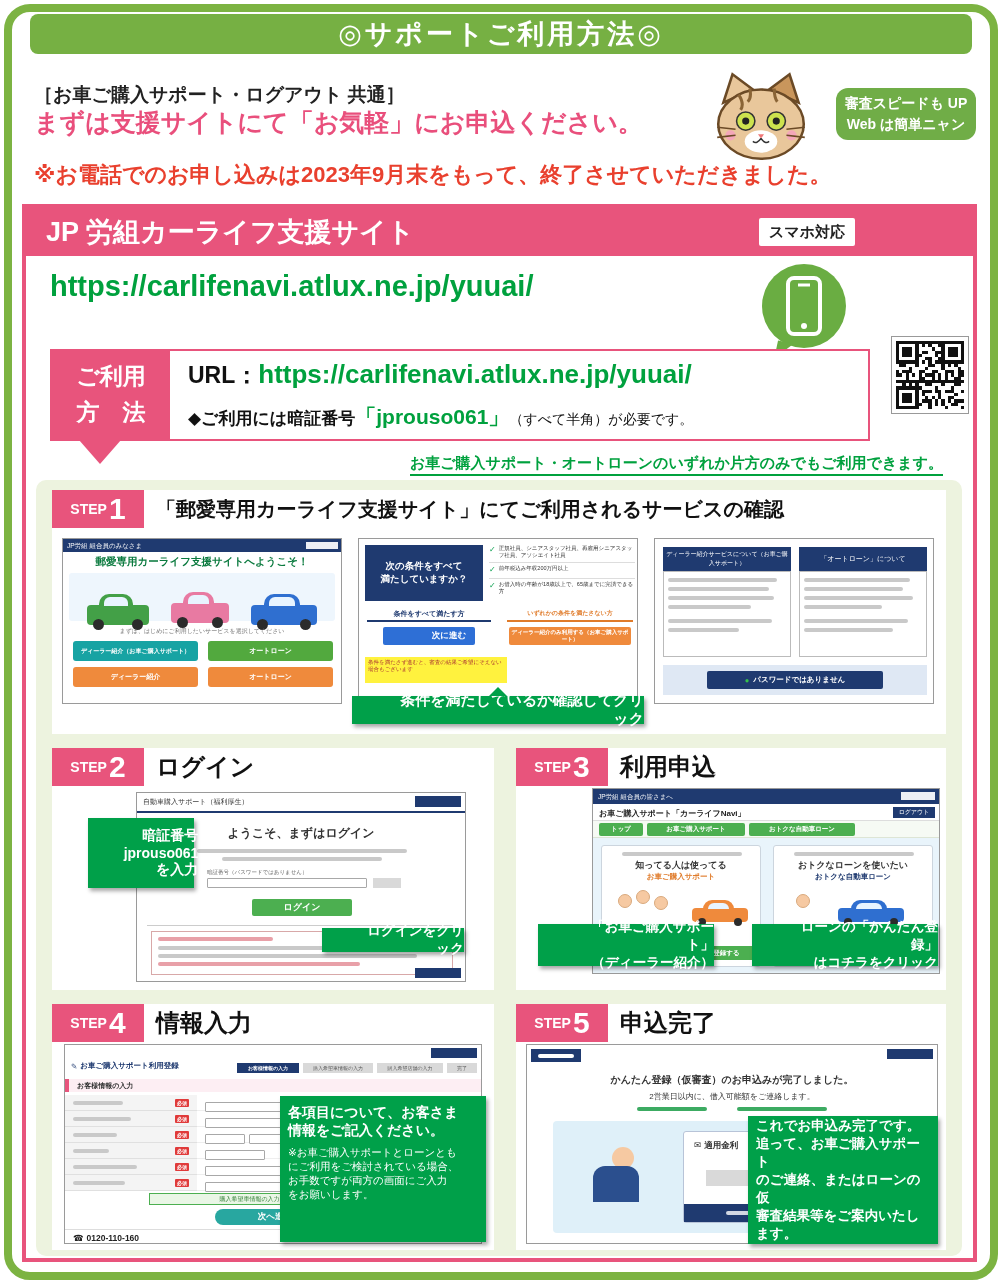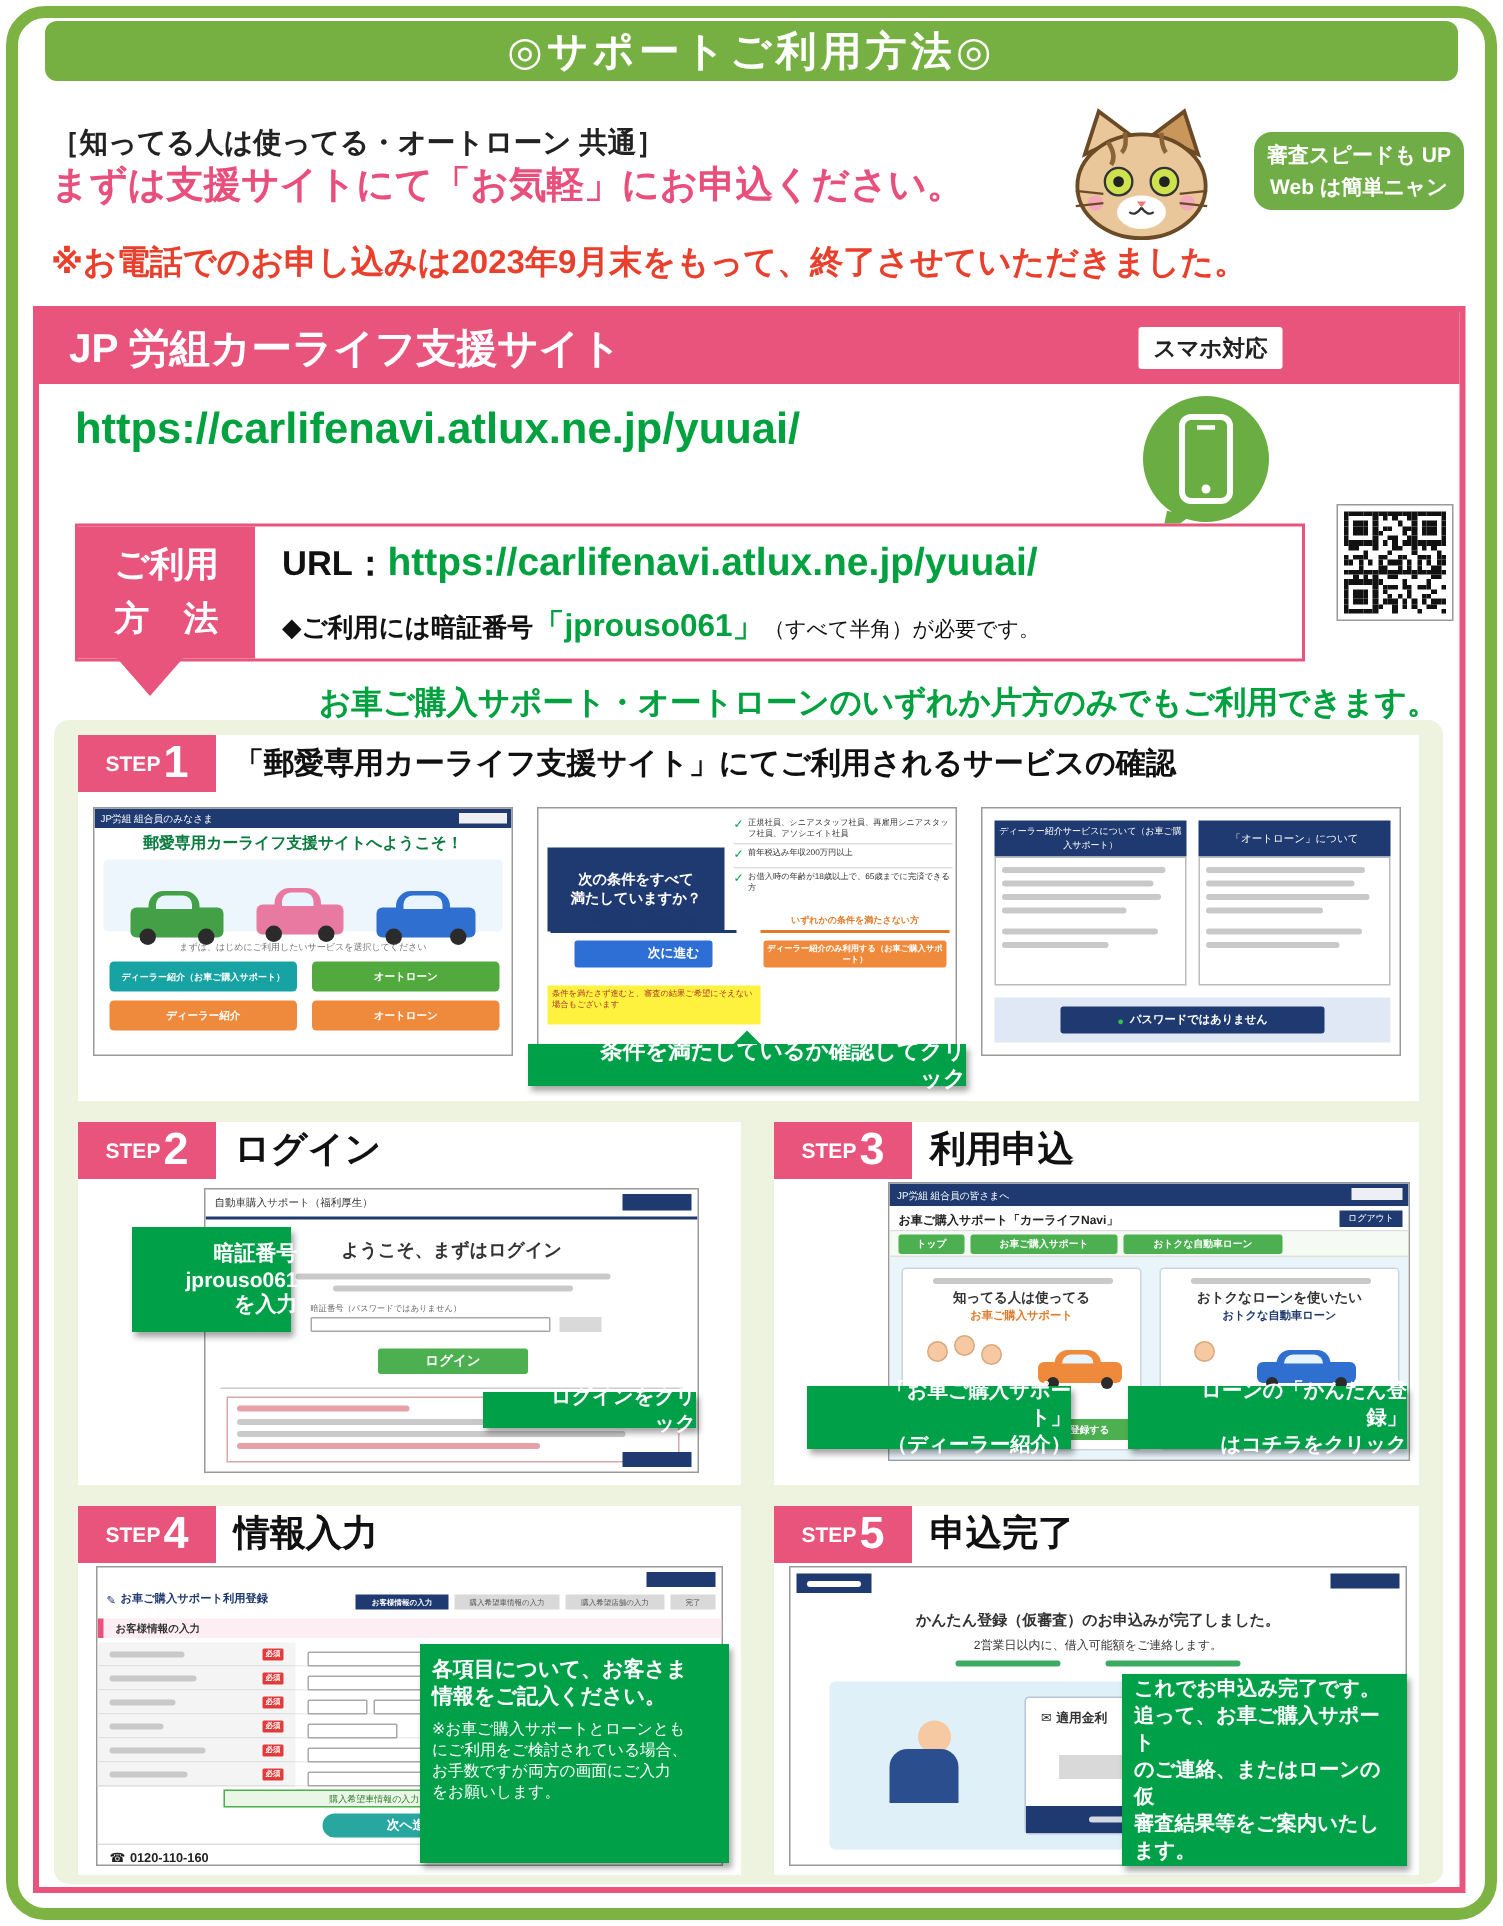--- a/index.html
+++ b/index.html
@@ -45,21 +45,21 @@
   .u-line2 .p1 { font-size:17px; font-weight:bold; color:#111; }
   .u-line2 .p2 { font-size:21px; font-weight:bold; color:#00a13e; }
   .u-line2 .p3 { font-size:14px; color:#111; }
 
   .qr { left:865px; top:128px; width:78px; height:78px; border:1px solid #999; background:#fff; padding:4px; }
   .qr-grid { display:grid; width:100%; height:100%; grid-template-columns:repeat(21,1fr); grid-template-rows:repeat(21,1fr); }
   .qr-grid div.on { background:#111; }
 
   .down-arrow { left:46px; top:224px; width:0; height:0;
                 border-left:28px solid transparent; border-right:28px solid transparent; border-top:32px solid #e8547c; }
-  .either-note { right:14px; top:246px; font-size:21px; font-weight:bold; color:#00a13e;
+  .either-note { right:30px; top:246px; font-size:15px; font-weight:bold; color:#00a13e;
                  border-bottom:2px solid #00a13e; padding-bottom:1px; }
 
   .green-panel { left:10px; top:272px; width:926px; height:776px; background:#edf3df; border-radius:10px; }
 
   .step-box { position:absolute; background:#fff; }
   .step-tag { position:absolute; left:0; top:0; width:92px; height:38px; background:#e8547c; color:#fff;
               display:flex; align-items:center; justify-content:center; gap:2px; }
   .step-tag .st-w { font-size:14px; font-weight:bold; }
   .step-tag .st-n { font-size:30px; font-weight:bold; line-height:38px; }
   .step-title { position:absolute; left:104px; top:0; height:38px; line-height:38px; font-weight:bold; color:#111; }
@@ -105,21 +105,21 @@
   .f4inp { position:absolute; left:132px; right:0; height:16px; border-bottom:1px solid #eee; padding:3px 0 0 8px; }
   .chk { color:#0ba04f; font-weight:bold; }
 </style>
 </head>
 <body>
 
 <div class="page">
   <div class="frame"></div>
 
   <div class="abs title-bar">◎サポートご利用方法◎</div>
-  <div class="abs target-note">［知ってる人は使ってる・オートローン 共通］</div>
+  <div class="abs target-note">［お車ご購入サポート・ログアウト 共通］</div>
   <div class="abs lead">まずは支援サイトにて「お気軽」にお申込ください。</div>
   <div class="abs phone-notice">※お電話でのお申し込みは2023年9月末をもって、終了させていただきました。</div>
 
   <svg class="abs cat" viewBox="0 0 110 90">
     <polygon points="18,32 27,4 47,19" fill="#e9c79b" stroke="#6b4a26" stroke-width="2.5"></polygon>
     <polygon points="92,32 83,4 63,19" fill="#c9965c" stroke="#6b4a26" stroke-width="2.5"></polygon>
     <ellipse cx="55" cy="53" rx="42" ry="34" fill="#e9c79b" stroke="#6b4a26" stroke-width="2.5"></ellipse>
     <path d="M33 24 q6 9 2 15 M44 18 q2 9 -2 13 M68 18 q0 9 3 13" stroke="#8a6436" stroke-width="3" fill="none"></path>
     <circle cx="25" cy="64" r="5" fill="#f4a7b9"></circle>
     <circle cx="85" cy="64" r="5" fill="#f4a7b9"></circle>
@@ -648,21 +648,21 @@
               </div>
           </div>
           <div class="abs grey t6 ctr" style="left:0;top:88px;right:0;">まずは、はじめにご利用したいサービスを選択してください</div>
           <div class="abs ctr white b t6" style="left:10px;top:102px;width:125px;height:20px;background:#17a3a3;border-radius:3px;">ディーラー紹介（お車ご購入サポート）</div>
           <div class="abs ctr white b t7" style="left:145px;top:102px;width:125px;height:20px;background:#52a93e;border-radius:3px;">オートローン</div>
           <div class="abs ctr white b t7" style="left:10px;top:128px;width:125px;height:20px;background:#ef8a3c;border-radius:3px;">ディーラー紹介</div>
           <div class="abs ctr white b t7" style="left:145px;top:128px;width:125px;height:20px;background:#ef8a3c;border-radius:3px;">オートローン</div>
         </div>
 
         <div class="shot" style="left:306px;top:48px;width:280px;height:166px;">
-          <div class="abs navybar ctr white b t95 pre" style="left:6px;top:6px;width:118px;height:56px;margin-top:20px;">次の条件をすべて
+          <div class="abs navybar ctr white b t95 pre" style="left:6px;top:6px;width:118px;height:56px;">次の条件をすべて
 満たしていますか？</div>
           <div class="abs" style="left:130px;top:4px;width:146px;">
             <div style="display:flex;gap:3px;border-bottom:1px solid #ddd;padding:2px 0;height:20px;">
               <span class="chk t8">✓</span>
               <span class="t55" style="color:#333;">正規社員、シニアスタッフ社員、再雇用シニアスタッフ社員、アソシエイト社員</span>
             </div>
             <div style="display:flex;gap:3px;border-bottom:1px solid #ddd;padding:2px 0;height:16px;">
               <span class="chk t8">✓</span>
               <span class="t55" style="color:#333;">前年税込み年収200万円以上</span>
             </div>

